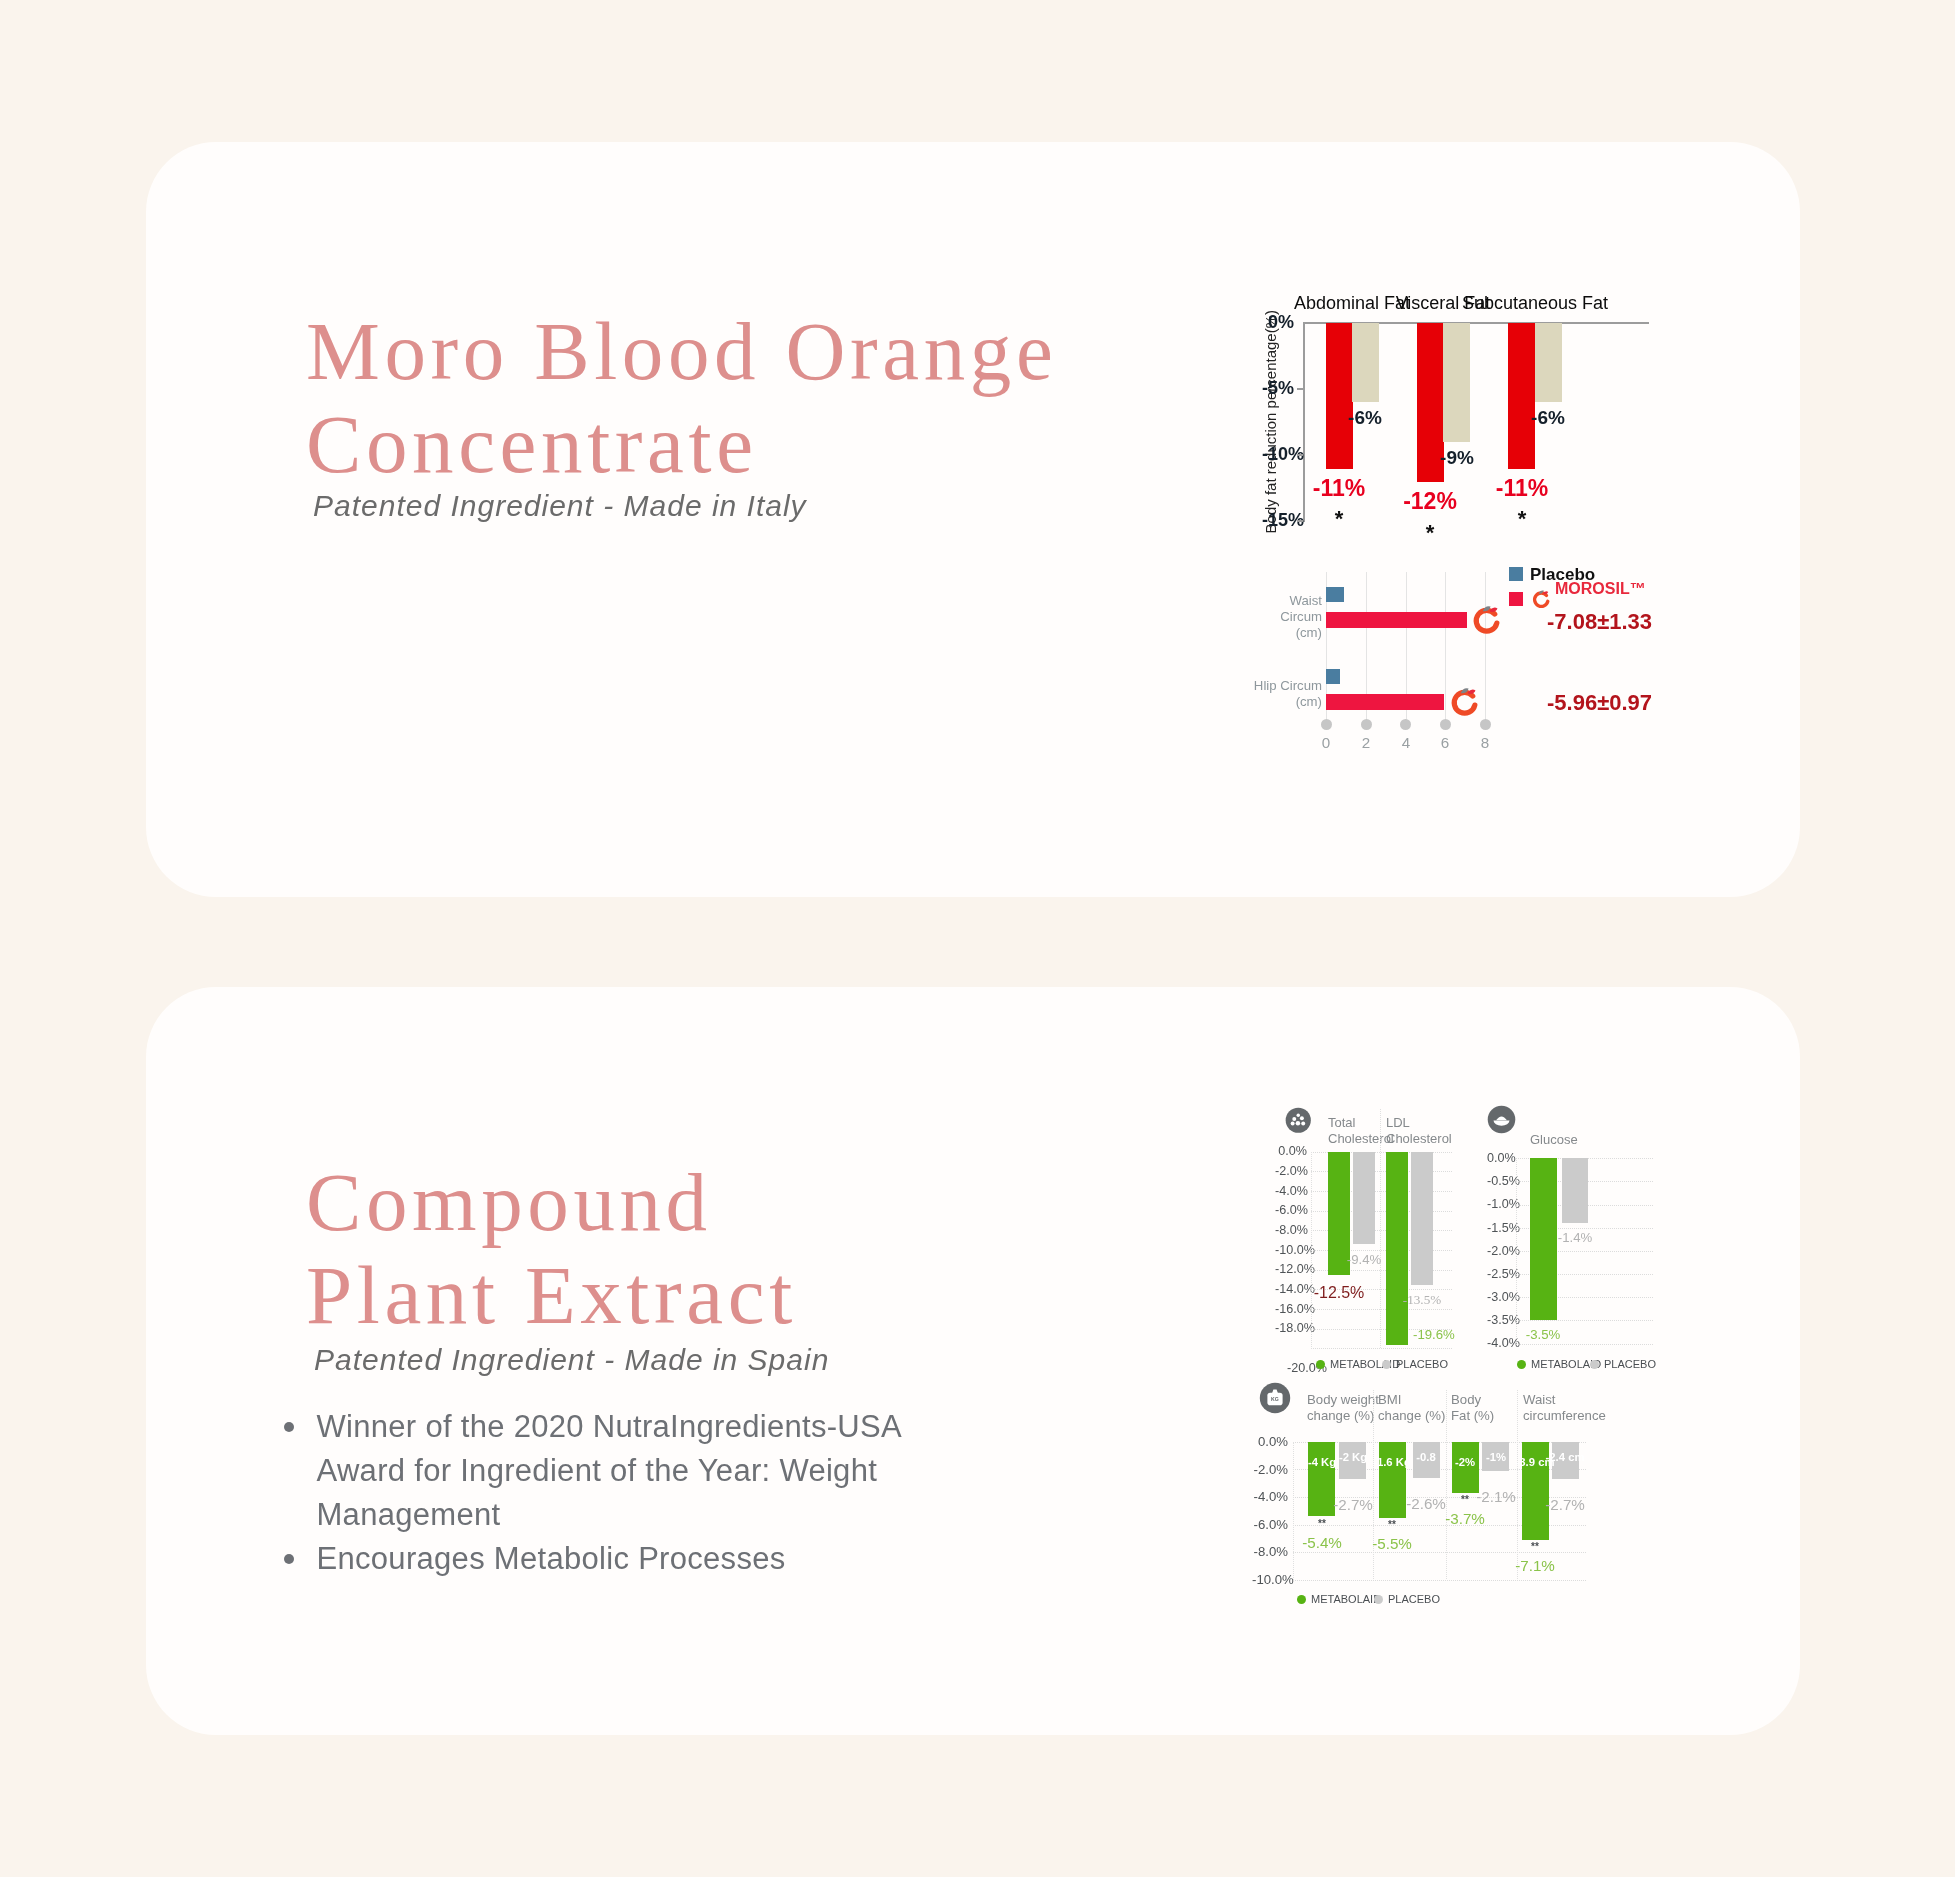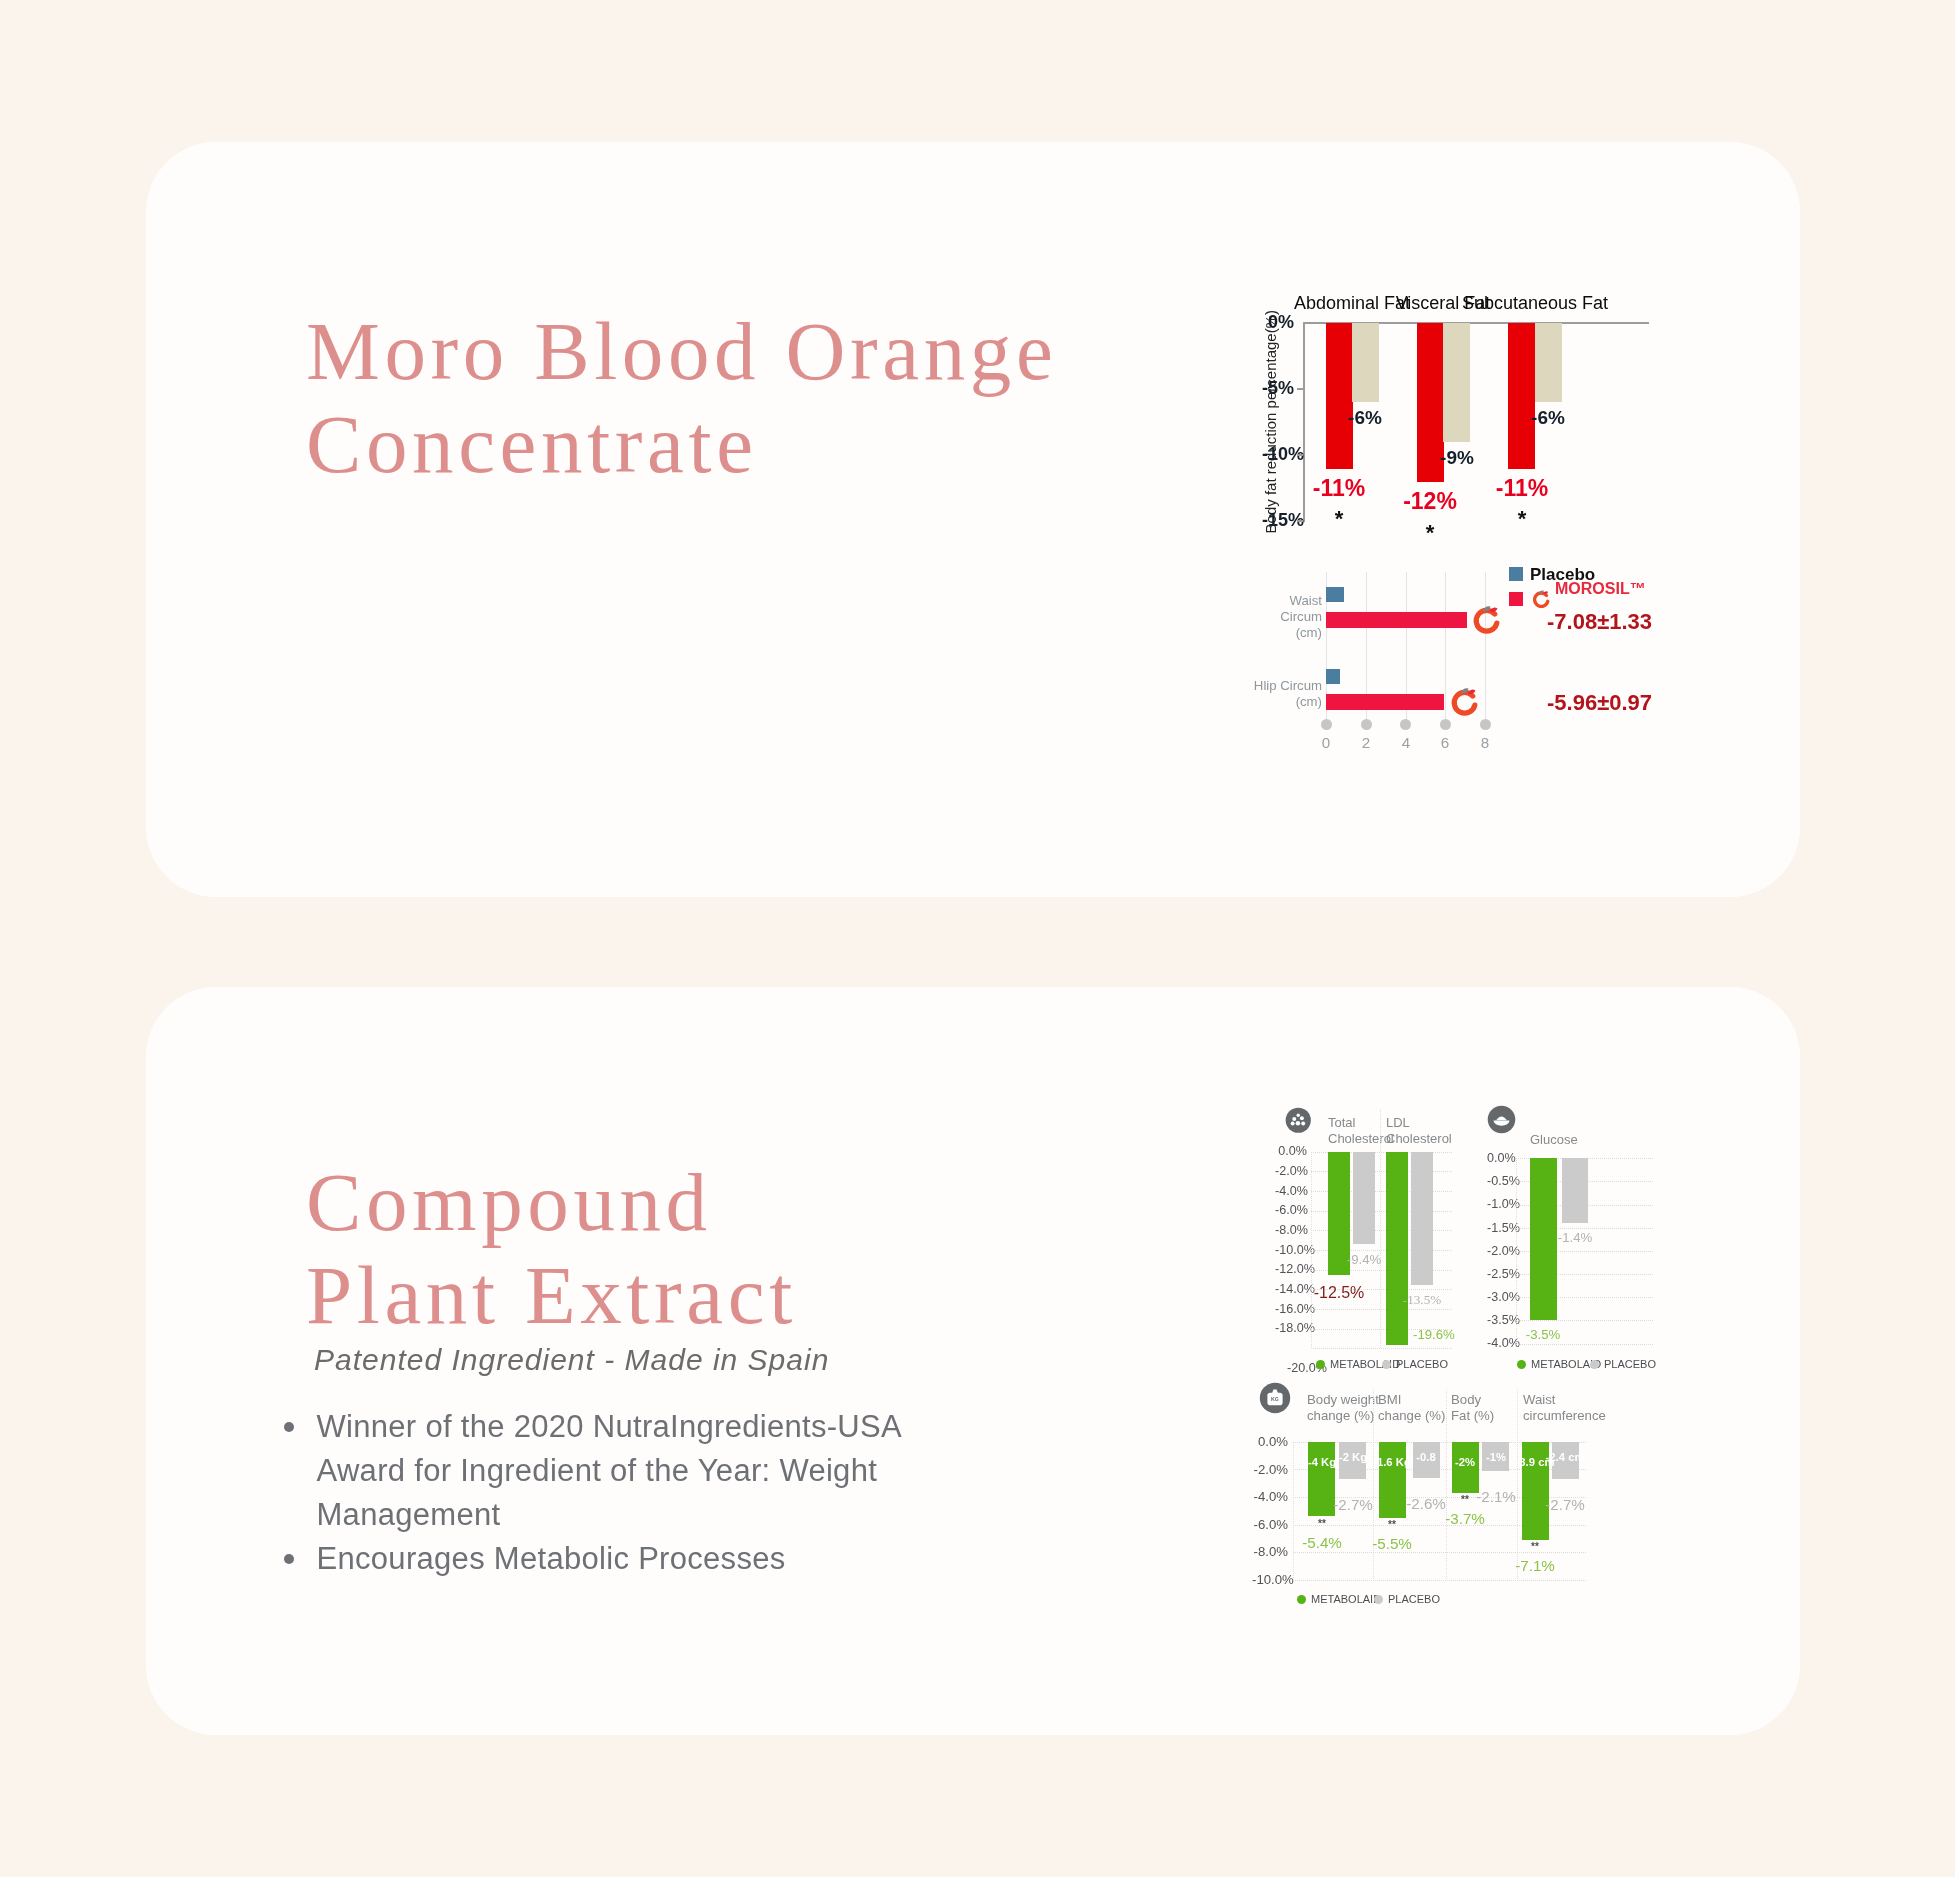--- a/index.html
+++ b/index.html
@@ -23,20 +23,21 @@
 </head>
 <body>
 
 <div class="canvas">
 
   <section class="card card-1">
     <h1 class="title" style="left:160px;top:107px;">
       <span style="display:block;">Moro Blood Orange</span>
       <span style="display:block;">Concentrate</span>
     </h1>
+    <p class="subtitle" style="left:167px;top:317px;">Patented Ingredient - Made in Italy</p>
     <div class="chart" style="left:1116px;top:142px;width:394px;height:275px;">
         <div style="position: absolute; left: 0px; top: 36px; height: 204px; display: flex; align-items: center;">
           <div style="position: static; writing-mode: vertical-rl; transform: rotate(180deg); font-size: 15px; color: rgb(34, 34, 34); white-space: nowrap;">Body fat reduction percentage(%)</div>
         </div>
         <div style="position: absolute; left: 41px; top: 38px; width: 2px; height: 200px; background: rgb(156, 156, 156);"></div>
         <div style="position: absolute; left: 41px; top: 38px; width: 346px; height: 2px; background: rgb(156, 156, 156);"></div>
         <div style="position: absolute; left: 0px; top: 28px; width: 32px; text-align: right; font-size: 18px; font-weight: 600; color: rgb(21, 32, 43);">0%</div>
         <div style="position: absolute; left: 0px; top: 94px; width: 32px; text-align: right; font-size: 18px; font-weight: 600; color: rgb(21, 32, 43);">-5%</div>
         <div style="position: absolute; left: 35px; top: 104px; width: 6px; height: 2px; background: rgb(156, 156, 156);"></div>
         <div style="position: absolute; left: 0px; top: 160px; width: 32px; text-align: right; font-size: 18px; font-weight: 600; color: rgb(21, 32, 43);">-10%</div>

